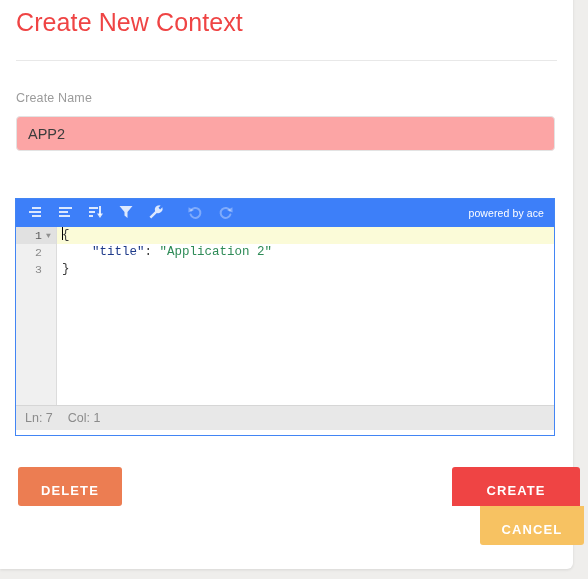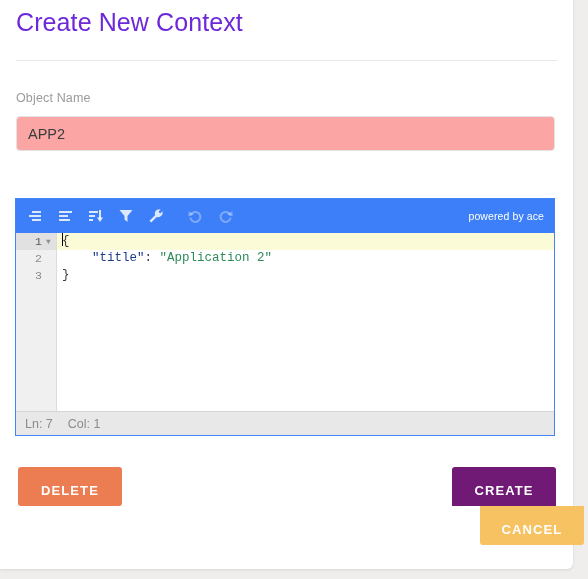--- a/index.html
+++ b/index.html
@@ -31,21 +31,21 @@
     box-sizing: border-box;
     padding: 0;
   }
 
   .page-title {
     position: absolute;
     left: 16px;
     top: 14px;
     font-size: 25px;
     font-weight: 400;
-    color: #6d28d9;
+    color: #ef4444;
     letter-spacing: 0.1px;
     white-space: nowrap;
   }
 
   .title-rule {
     position: absolute;
     left: 16px;
     top: 66px;
     width: 541px;
     height: 1px;
@@ -89,24 +89,24 @@
     width: 540px;
     height: 238px;
     box-sizing: border-box;
     border: 1px solid #4285f4;
     background: #fff;
     overflow: hidden;
   }
 
   .editor-menu {
     position: relative;
-    height: 34px;
+    height: 28px;
     background: #3d7ff9;
     display: flex;
-    align-items: center;
+    align-items: flex-start;
     padding-left: 7px;
     box-sizing: border-box;
   }
 
   .menu-btn {
     width: 26px;
     height: 26px;
     margin-right: 4px;
     display: flex;
     align-items: center;
@@ -239,23 +239,23 @@
     top: 473px;
     width: 104px;
     height: 39px;
     background: #ec7d52;
     border-radius: 3px;
   }
 
   #create-button {
     left: 452px;
     top: 473px;
-    width: 104px;
+    width: 128px;
     height: 39px;
-    background: #701a75;
+    background: #ef4444;
     border-radius: 3px 3px 0 0;
   }
 
   #cancel-button {
     left: 452px;
     top: 512px;
     width: 104px;
     height: 39px;
     background: #f7c262;
     border-radius: 0 0 3px 3px;
@@ -264,21 +264,21 @@
 </style>
 </head>
 <body>
 
 <div id="page">
   <div class="card">
 
     <div class="page-title">Create New Context</div>
     <div class="title-rule"></div>
 
-    <div class="field-label" id="context-name-label">Object Name</div>
+    <div class="field-label" id="context-name-label">Create Name</div>
 
     <input class="text-input" id="context-name-input" type="text" value="APP2" style="">
 
 
     <div class="editor">
 
       <div class="editor-menu">
 
         <button class="menu-btn">
           <svg width="16" height="16" viewBox="0 0 16 16">

